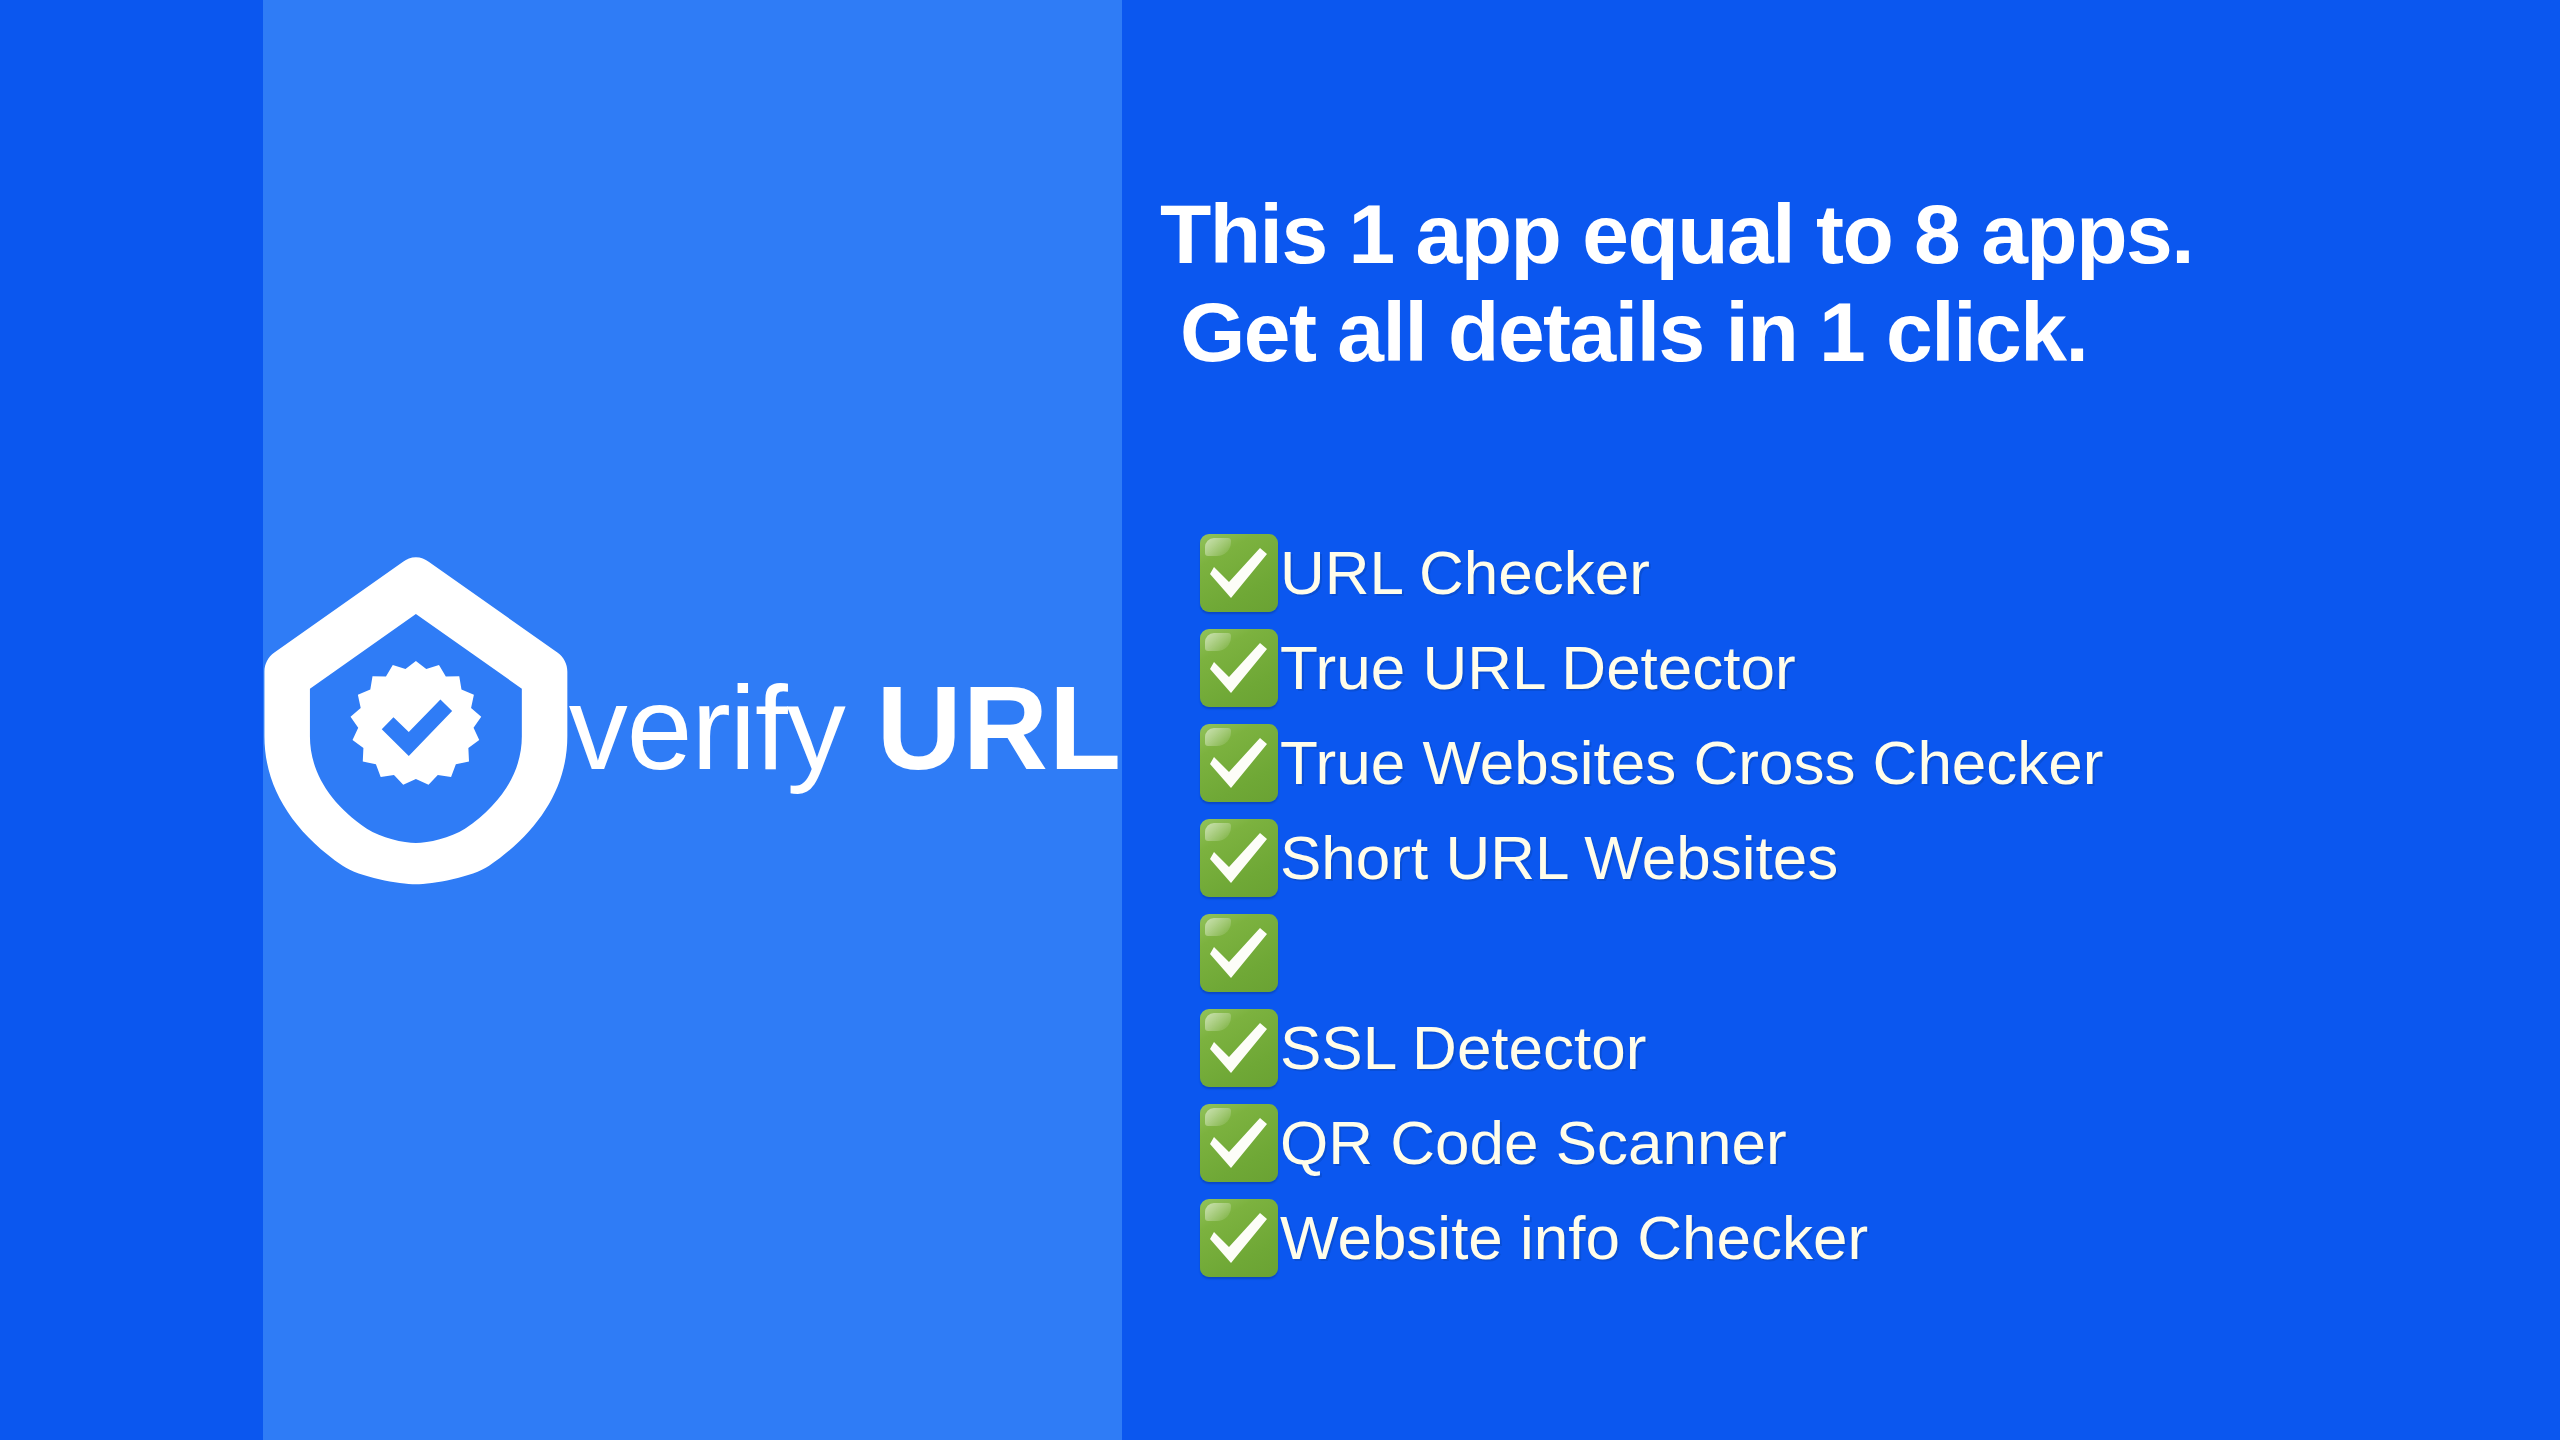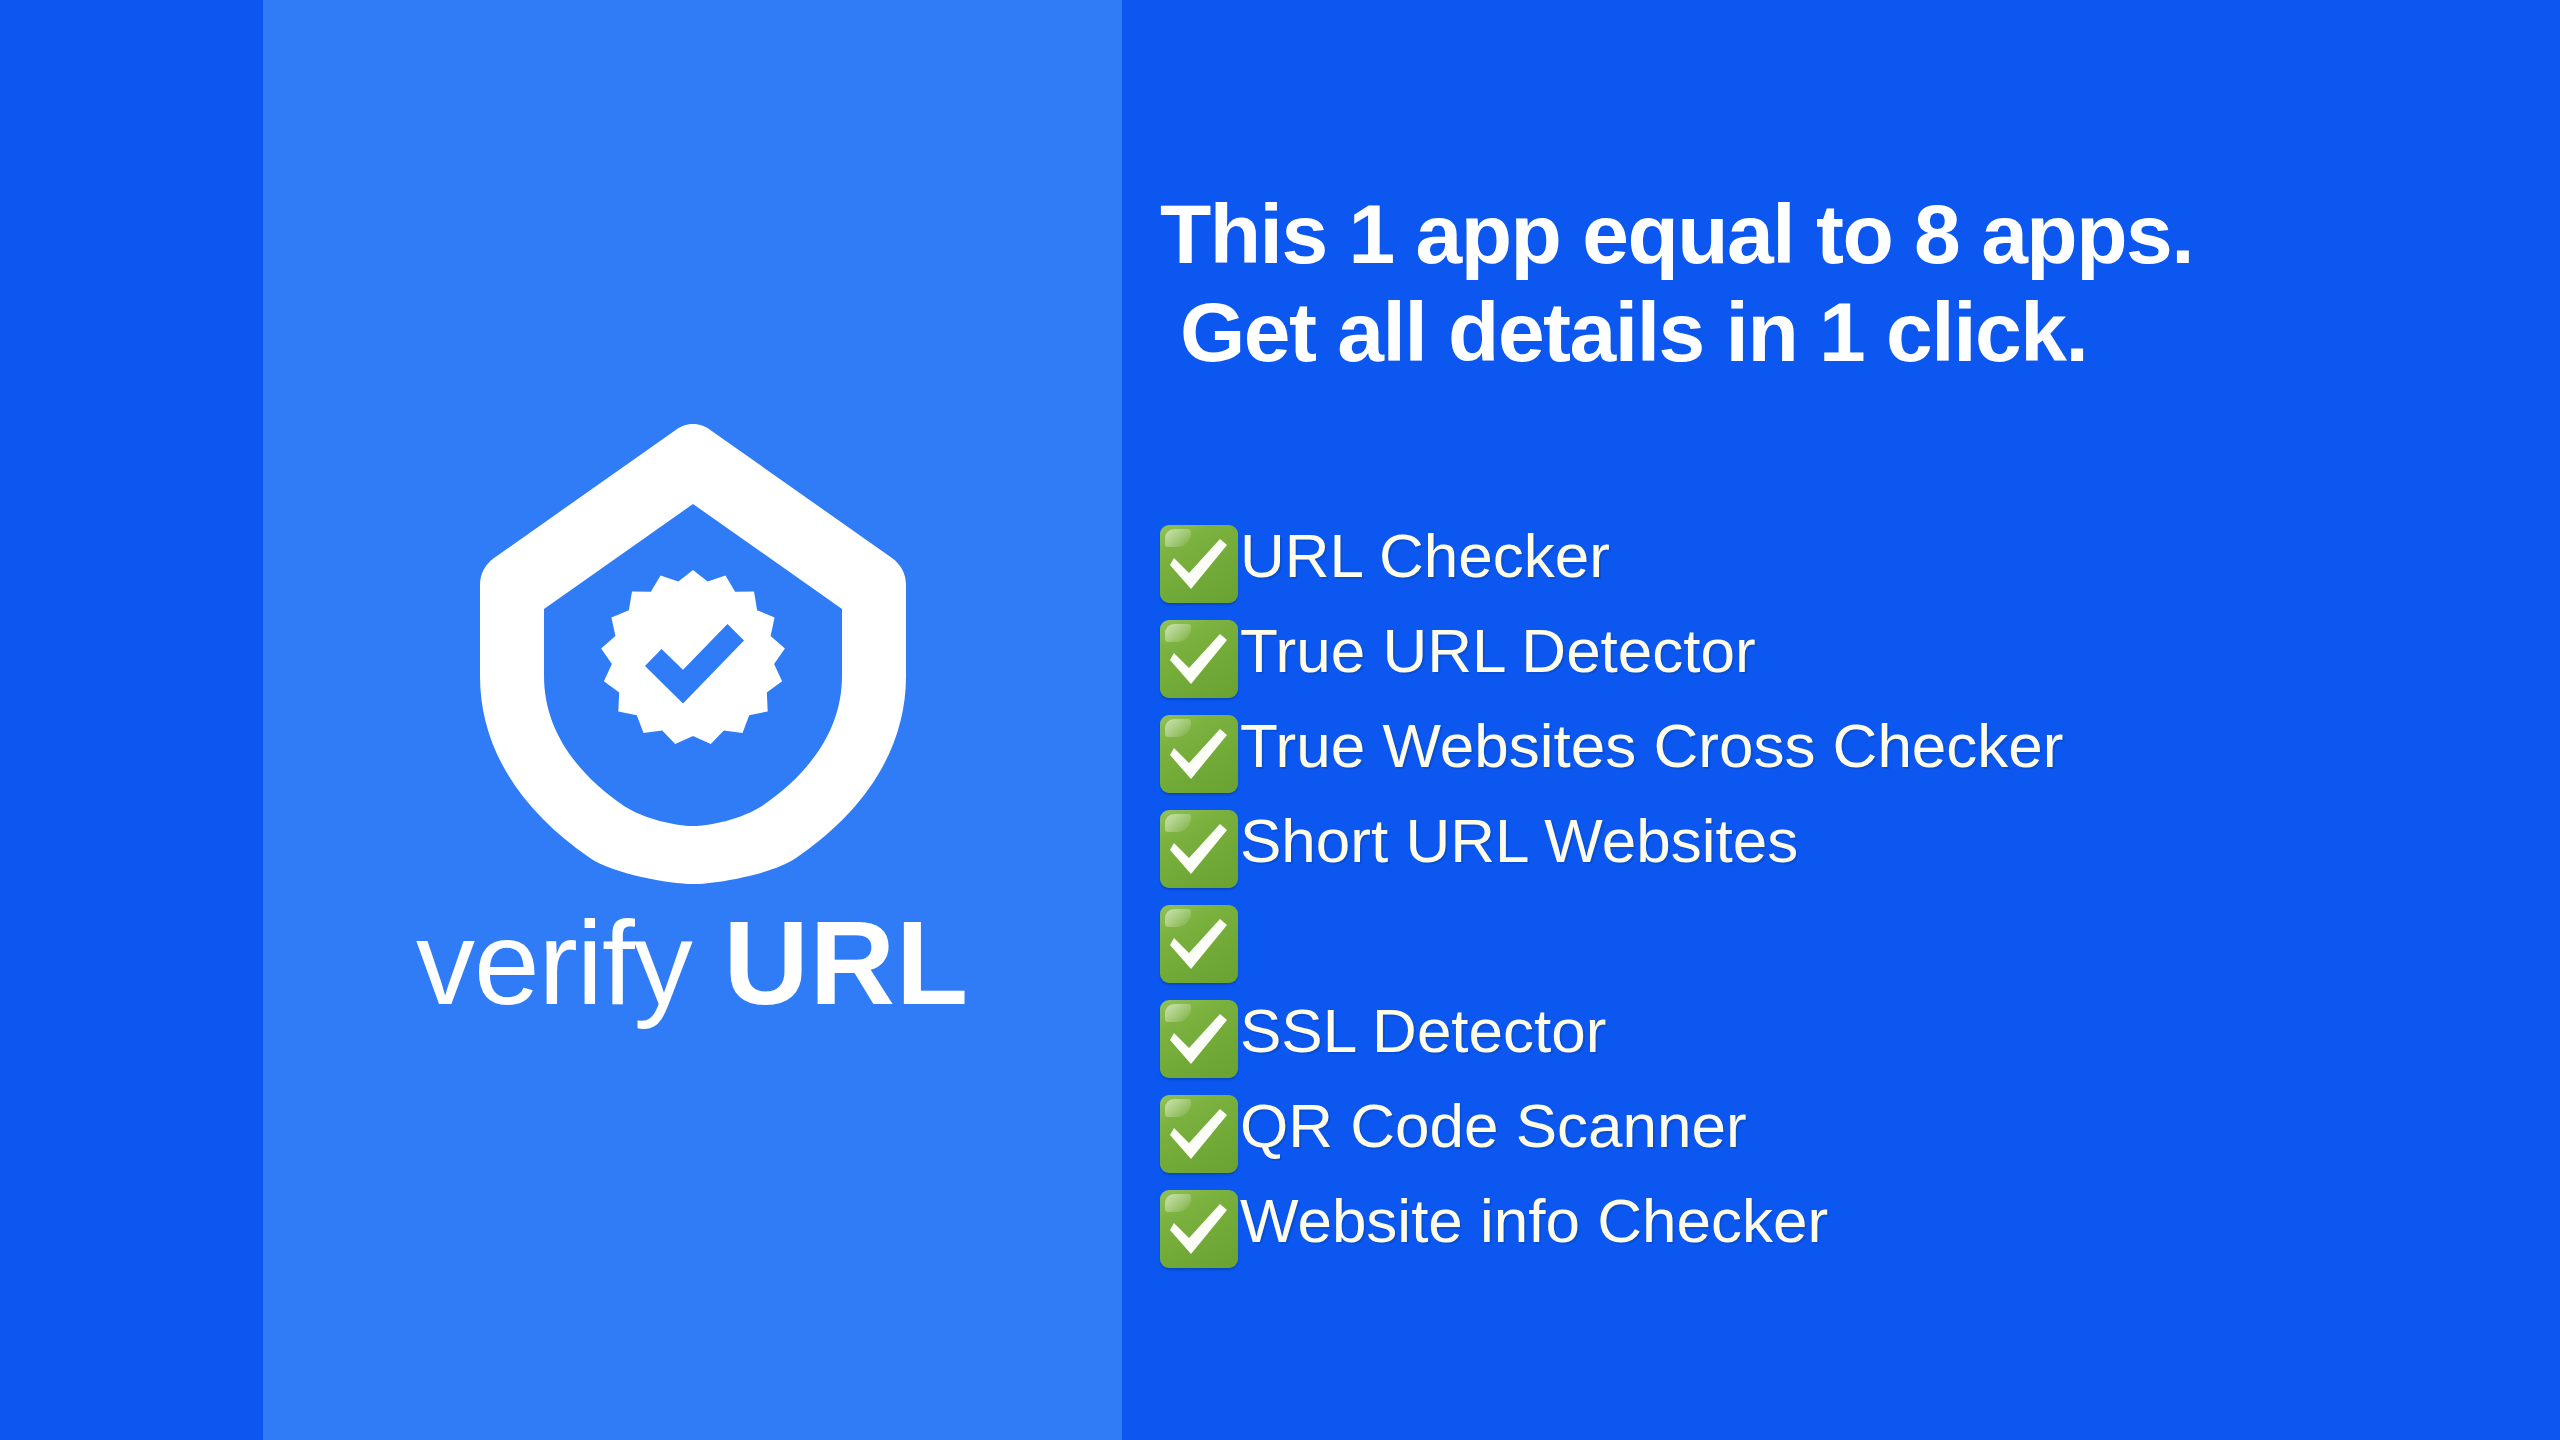--- a/index.html
+++ b/index.html
@@ -27,21 +27,21 @@
     height: 1440px;
     background: #2f7cf6;
   }
   .brand-lockup {
     position: absolute;
     left: 0;
     top: 0;
     width: 859px;
     height: 1440px;
     display: flex;
-    flex-direction: column;
+    flex-direction: row;
     align-items: center;
     justify-content: center;
   }
   .shield-wrap {
     width: 430px;
     height: 470px;
     display: block;
   }
   .shield-wrap svg { display: block; width: 100%; height: 100%; }
 
@@ -83,22 +83,23 @@
     position: absolute;
     left: 0;
     top: 525px;
     width: 1340px;
     margin: 0;
     padding: 0;
     list-style: none;
   }
   .feature-item {
     display: flex;
-    align-items: flex-start;
+    align-items: center;
     height: 95px;
+    margin-left: 40px;
   }
   .check-badge {
     position: relative;
     flex: 0 0 auto;
     width: 78px;
     height: 78px;
     border-radius: 9px;
     background:
       linear-gradient(150deg, #93c35c 0%, #7cb23f 26%, #6fa836 70%, #6aa233 100%);
     box-shadow: 0 2px 2px rgba(0,0,0,0.18);

